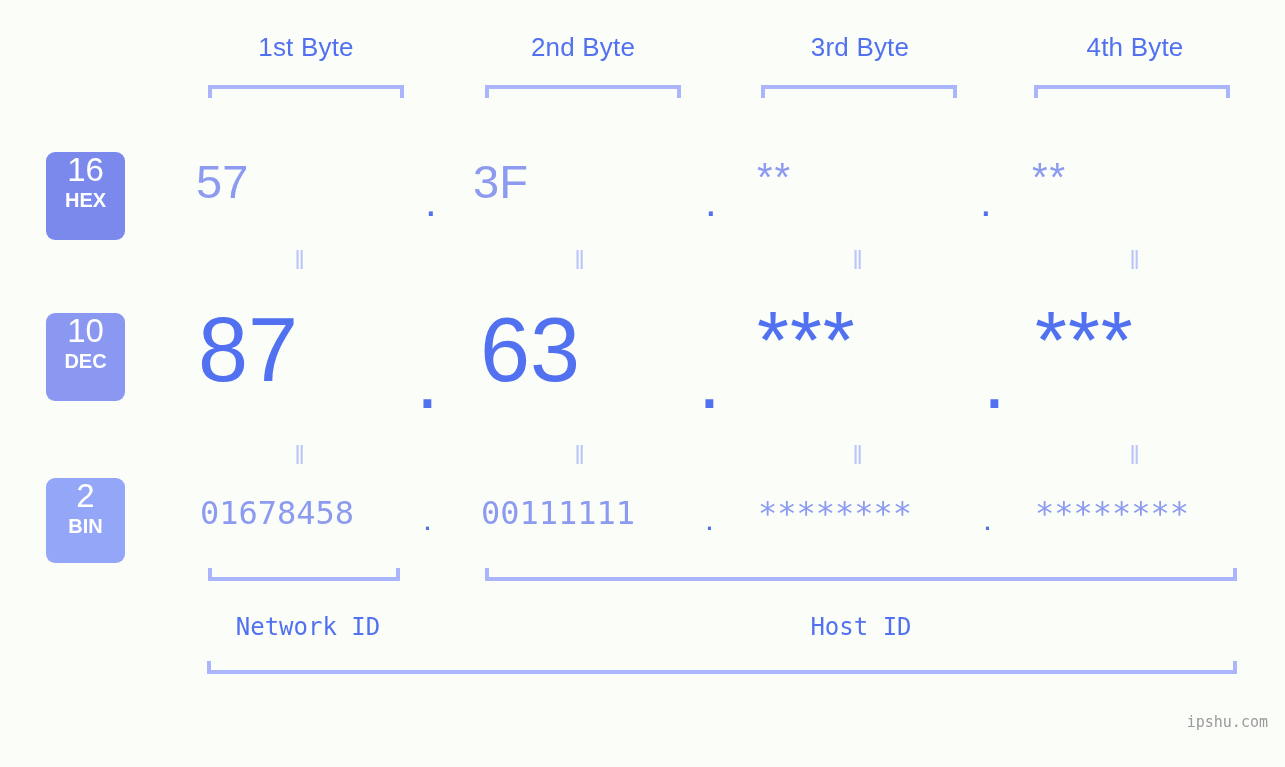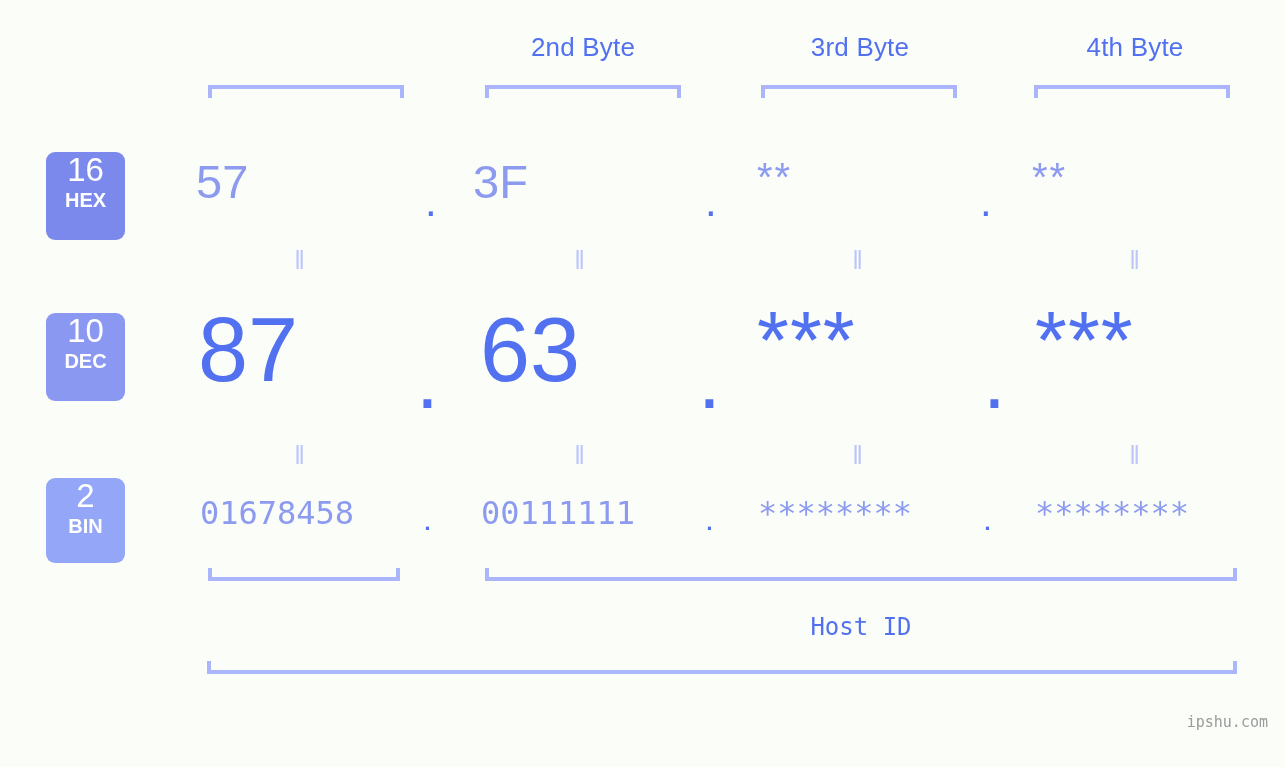--- a/index.html
+++ b/index.html
@@ -191,20 +191,21 @@
     font-size: 15px;
     color: #9b9b9b;
     font-family: "DejaVu Sans Mono", monospace;
   }
 </style>
 </head>
 <body style="background: rgb(251, 253, 248);">
 
 <div class="stage" data-name="ip-address-breakdown-diagram">
 
+  <div class="byte-label" style="left:206px;" data-name="byte-header-1">1st Byte</div>
   <div class="byte-label" style="left:483px;" data-name="byte-header-2">2nd Byte</div>
   <div class="byte-label" style="left:760px;" data-name="byte-header-3">3rd Byte</div>
   <div class="byte-label" style="left:1035px;" data-name="byte-header-4">4th Byte</div>
 
   <div class="bracket-down" style="left:208px; top:85px; width:196px;" data-name="byte-bracket-1"></div>
   <div class="bracket-down" style="left:485px; top:85px; width:196px;" data-name="byte-bracket-2"></div>
   <div class="bracket-down" style="left:761px; top:85px; width:196px;" data-name="byte-bracket-3"></div>
   <div class="bracket-down" style="left:1034px; top:85px; width:196px;" data-name="byte-bracket-4"></div>
 
   <div class="badge" id="badge-hex" data-name="base-badge-hex" style="background: rgb(123, 137, 236);">
@@ -254,19 +255,20 @@
   <div class="cell sep-bin" style="left:423px;" data-name="bin-dot-separator-1">.</div>
   <div class="cell bin-val" style="left:481px;" data-name="bin-value-byte-2">00111111</div>
   <div class="cell sep-bin" style="left:705px;" data-name="bin-dot-separator-2">.</div>
   <div class="cell bin-val" style="left:758px;" data-name="bin-value-byte-3">********</div>
   <div class="cell sep-bin" style="left:983px;" data-name="bin-dot-separator-3">.</div>
   <div class="cell bin-val" style="left:1035px;" data-name="bin-value-byte-4">********</div>
 
   <div class="bracket-up" style="left:208px; top:568px; width:192px;" data-name="network-id-bracket"></div>
   <div class="bracket-up" style="left:485px; top:568px; width:752px;" data-name="host-id-bracket"></div>
 
+  <div class="id-label" id="network-id-label" data-name="network-id-label">Network ID</div>
   <div class="id-label" id="host-id-label" data-name="host-id-label">Host ID</div>
 
   <div class="bracket-up" style="left:207px; top:661px; width:1030px;" data-name="class-bracket"></div>
 
   <div id="watermark" data-name="watermark">ipshu.com</div>
 
 </div>
 
 </body></html>

